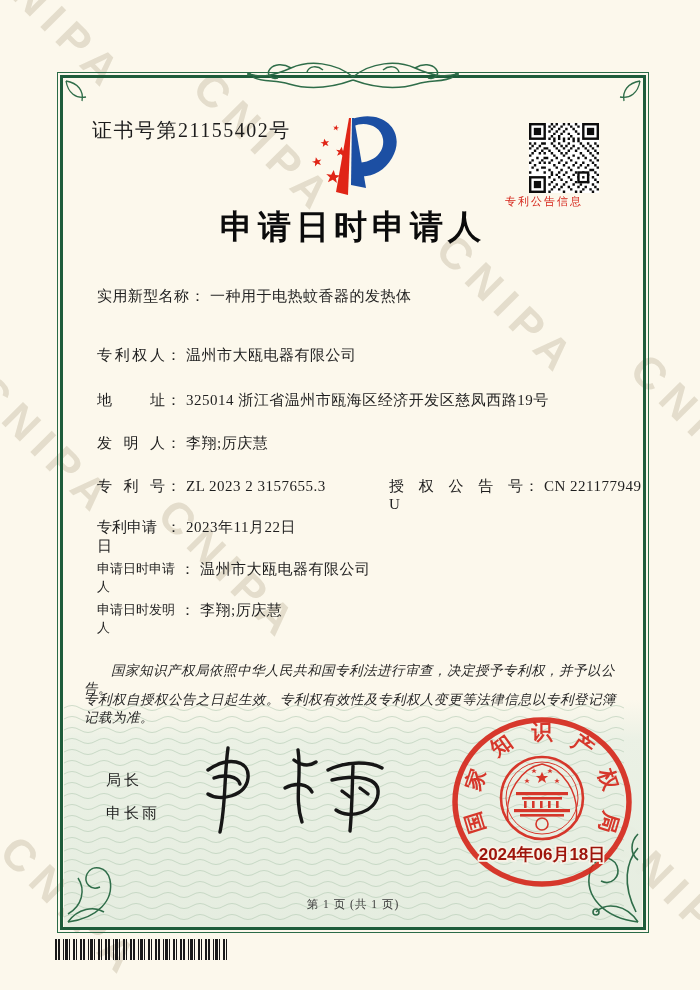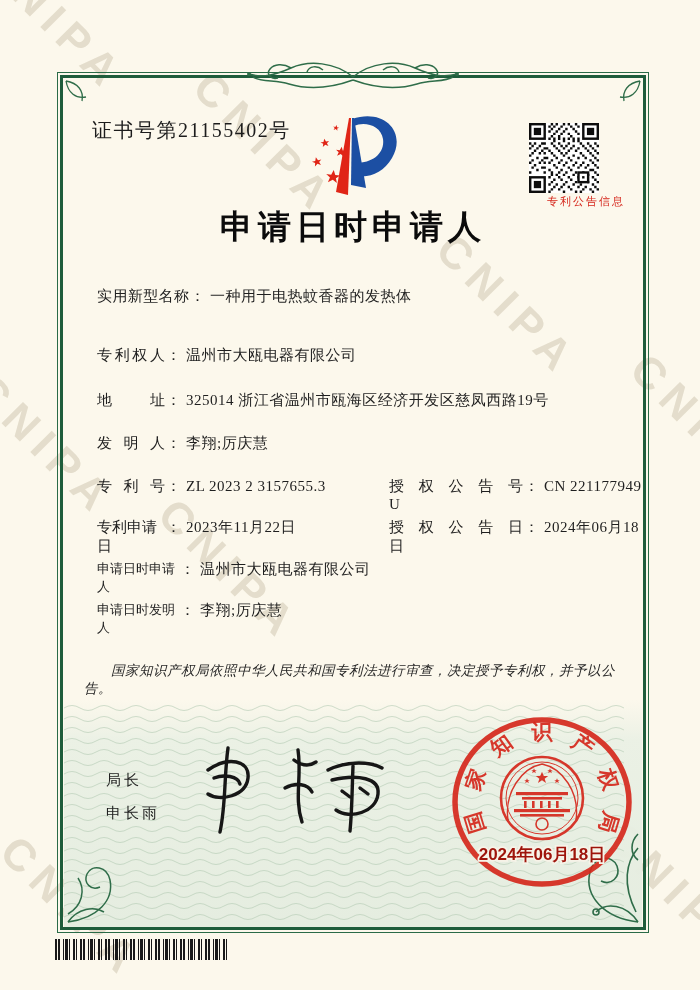--- a/index.html
+++ b/index.html
@@ -17,21 +17,21 @@
   }
   
   .frame {
     position:absolute; left:60px; top:75px; width:580px; height:849px;
     border:3px solid #1e5c3b; outline:1px solid #2a6b47; outline-offset:2px;
     z-index:3; pointer-events:none;
   }
   .cert-no { position:absolute; left:92px; top:117px; font-size:20px; letter-spacing:1.5px; color:#1c1c1c; z-index:4; }
   .logo { position:absolute; left:288px; top:113px; z-index:4; }
   .qr { position:absolute; left:529px; top:123px; z-index:4; }
-  .qr-caption { position:absolute; left:505px; top:194px; width:120px; text-align:right; font-size:11px; letter-spacing:2px; color:#d5261b; z-index:4; }
+  .qr-caption { position:absolute; left:505px; top:194px; width:120px; text-align:left; font-size:11px; letter-spacing:2px; color:#d5261b; z-index:4; }
   .title { position:absolute; left:60px; top:205px; width:586px; text-align:center;
     font-size:33px; font-weight:bold; letter-spacing:5px; color:#0b0b0b; z-index:4; }
   
   .row { position:absolute; left:97px; width:548px; font-size:15px; color:#1f1f1f; z-index:4; }
   .lbl { display:inline-block; vertical-align:top; text-align-last:justify; }
   .lbl-a { width:92px; }
   .lbl-b { width:68px; }
   .lbl-c { width:82px; font-size:13px; }
   .colon { margin:0 5px 0 1px; }
   .val { letter-spacing:0.5px;text-align:right; }
@@ -236,32 +236,30 @@
     <span class="lbl lbl-b">发明人</span><span class="colon">：</span><span class="val">李翔;厉庆慧</span>
   </div>
   <div class="row r5">
     <span class="lbl lbl-b">专利号</span><span class="colon">：</span><span class="val">ZL 2023 2 3157655.3</span>
     <span class="col2">
       <span class="lbl-d">授权公告号</span><span class="colon">：</span><span class="val">CN 221177949 U</span>
     </span>
   </div>
   <div class="row r6">
     <span class="lbl lbl-b">专利申请日</span><span class="colon">：</span><span class="val">2023年11月22日</span>
-    <span class="col2">
-      <span class="lbl-d">授权公告日</span><span class="colon">：</span><span class="val">2024年06月18日</span>
-    </span>
   </div>
   <div class="row r7">
     <span class="lbl lbl-c">申请日时申请人</span><span class="colon">：</span><span class="val">温州市大瓯电器有限公司</span>
   </div>
   <div class="row r8">
     <span class="lbl lbl-c">申请日时发明人</span><span class="colon">：</span><span class="val">李翔;厉庆慧</span>
   </div>
 
   <div class="legal lg1" style="position:absolute">国家知识产权局依照中华人民共和国专利法进行审查，决定授予专利权，并予以公告。</div>
+  <div class="legal lg2" style="position:absolute">专利权自授权公告之日起生效。专利权有效性及专利权人变更等法律信息以专利登记簿记载为准。</div>
 
   <div class="officer of1">局长</div>
   <div class="officer of2">申长雨</div>
 
   <svg class="sig" width="200" height="105" viewBox="0 0 200 105">
     <g fill="none" stroke="#161616" stroke-width="3.4" stroke-linecap="round">
       <path d="M38,12 C34,40 36,68 30,96"></path>
       <path d="M18,34 C38,20 60,24 58,42 C56,60 30,66 18,58"></path>
       <path d="M24,42 C34,38 48,40 50,48"></path>
       <path d="M108,14 C112,40 104,62 112,86"></path>
@@ -307,16 +305,17 @@
         <rect x="-22" y="16" width="44" height="2.6"></rect>
       </g>
       <circle cy="26" r="6" stroke-width="1.6"></circle>
     </g>
     <defs>
       <path id="emSt" d="M0,-10 L2.94,-3.09 10,-3.09 4.28,1.18 6.47,8.09 0,3.82 -6.47,8.09 -4.28,1.18 -10,-3.09 -2.94,-3.09 Z"></path>
     </defs>
     <text x="94" y="148" text-anchor="middle" font-family="'Liberation Sans','DejaVu Sans',sans-serif" font-weight="bold" font-size="17" fill="#9e140b" stroke="#f7f3e8" stroke-width="3.5" paint-order="stroke">2024年06月18日</text>
   </svg>
 
+  <div class="page-footer">第 1 页 (共 1 页)</div>
 
   <div class="barcode"></div>
 
 </div>
 
 </body></html>

